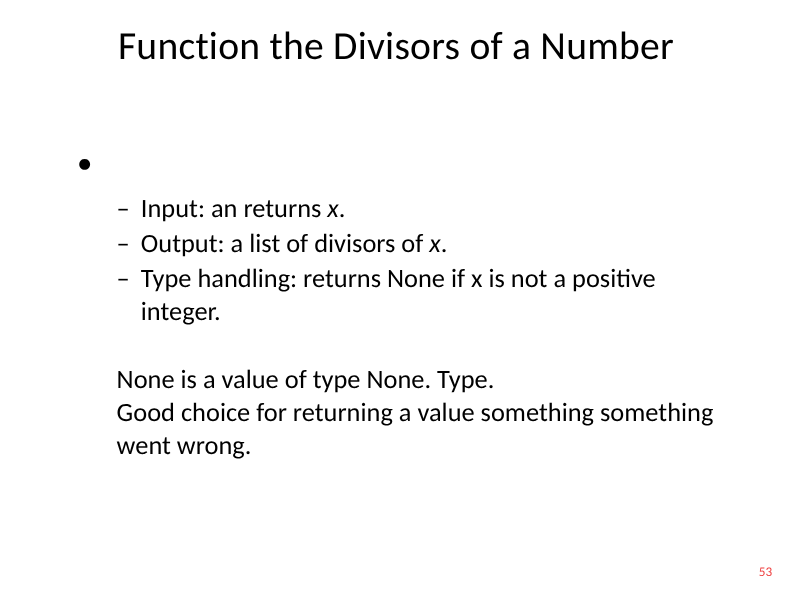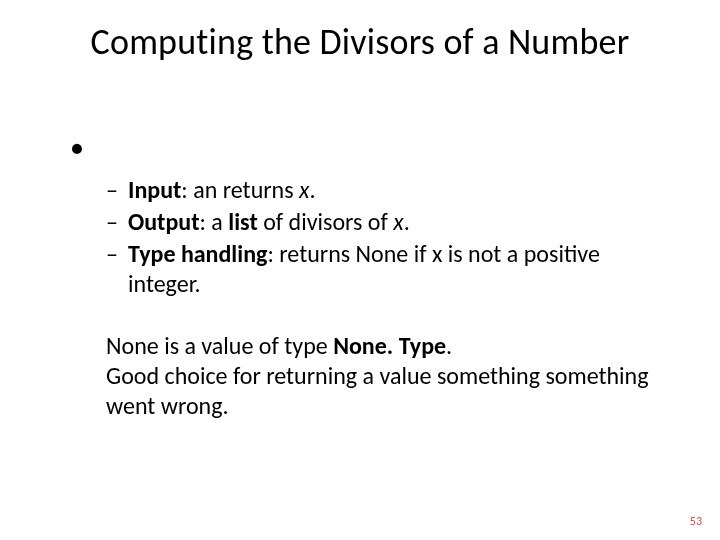--- a/index.html
+++ b/index.html
@@ -56,21 +56,21 @@
     margin: 2px 0;
   }
   .sub-item .marker {
     display: inline-block;
     width: 22px;
     flex: 0 0 22px;
   }
   .sub-item .text {
     flex: 1;
   }
-  .bold { font-weight: 700; margin-top: 34px; }
+  .bold { font-weight: 400; margin-top: 34px; }
   .italic { font-style: italic; }
   .note-block {
     margin-left: 36px;
     margin-top: 32px;
     font-size: 24px;
     font-weight: 400;
     line-height: 1.25;
     max-width: 560px;
   }
   .pagenum {
@@ -79,21 +79,21 @@
     right: 18px;
     font-size: 12px;
     color: #ef4444;
   }
 </style>
 </head>
 <body>
 
 <div class="slide">
 
-  <div class="title">Computing the Divisors of a Number</div>
+  <div class="title">Function the Divisors of a Number</div>
 
   <div class="body">
 
     <div class="top-bullet">
       <span class="marker">•</span>
     </div>
 
     <div class="sub-list">
 
       <div class="sub-item">

